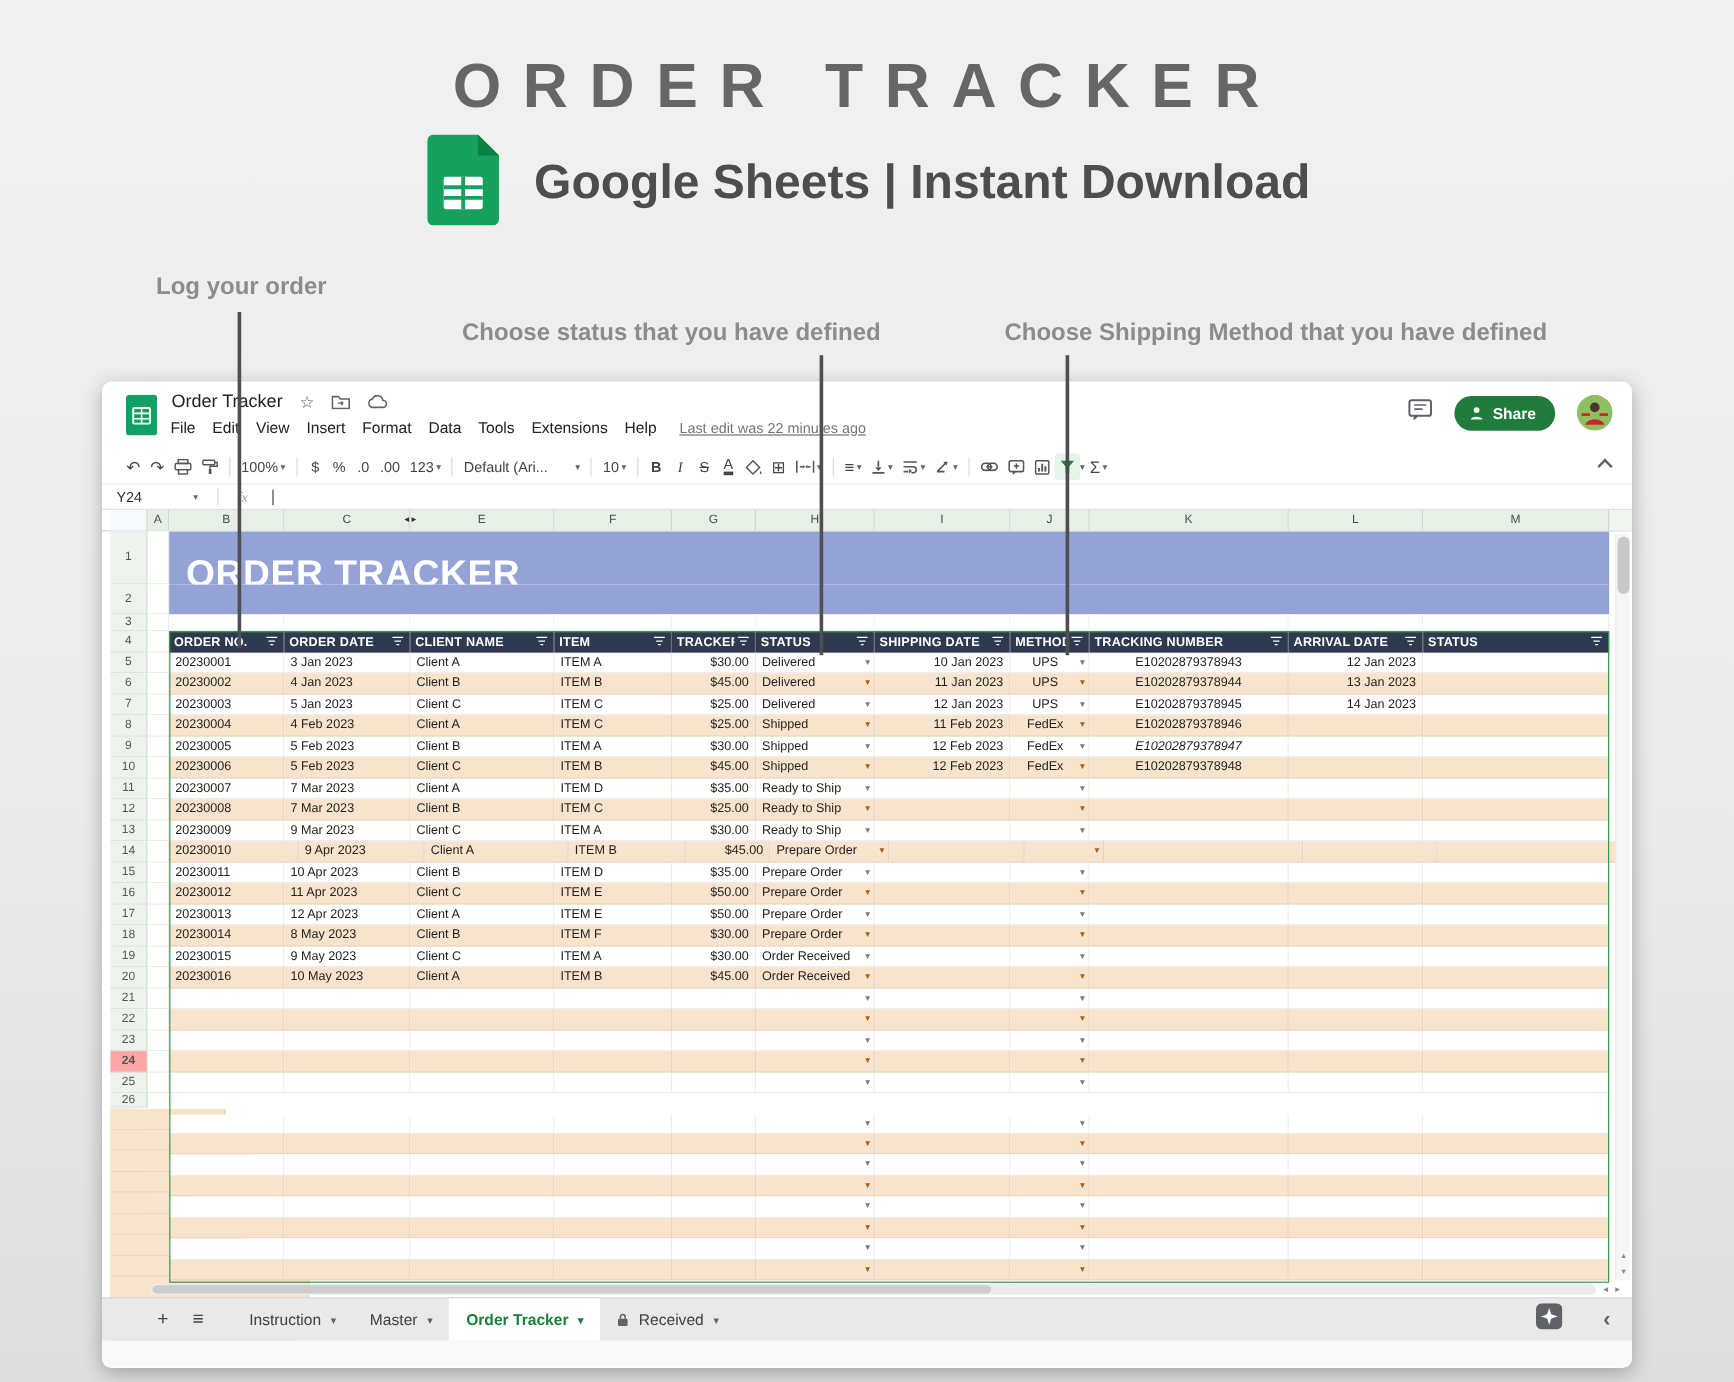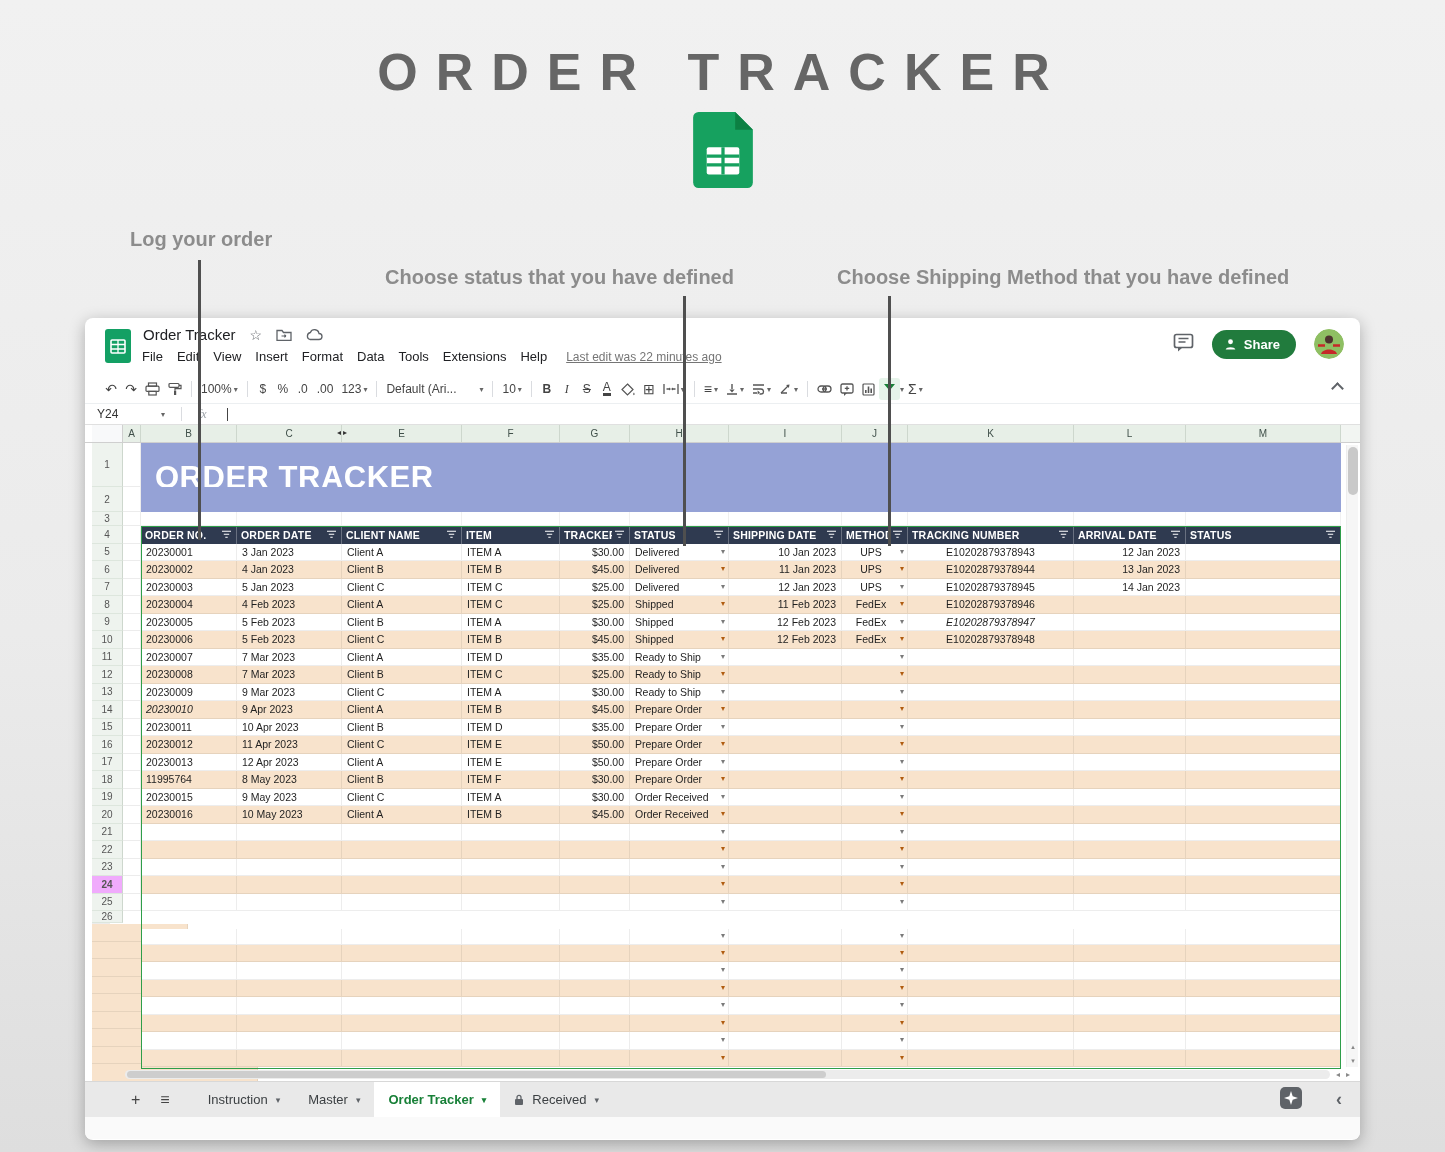--- a/index.html
+++ b/index.html
@@ -75,21 +75,21 @@
     display:flex; align-items:center; justify-content:center; position:relative; height:100%; }
   .hidemark{ position:absolute; right:-8px; top:3px; font-size:8px; color:#333;
     letter-spacing:2px; z-index:3; background:transparent; }
   .lfill{ flex:1; background:#f2f5f2; }
   
   .grid{ position:relative; padding-left:7px; background:#fff; }
   .grow{ display:flex; }
   .rownum{ width:31px; flex:none; background:#eef3ee; border-right:1px solid #cdd7cd;
     border-bottom:1px solid #dde6dd; font-size:10px; color:#555;
     display:flex; align-items:center; justify-content:center; }
-  .rownum.sel{ background:#f0abfc; font-weight:bold; }
+  .rownum.sel{ background:#fca5a5; font-weight:bold; }
   .cellA{ width:18px; flex:none; background:#fff; border-right:1px solid #ececec;
     border-bottom:1px solid #ececec; }
   .cell{ flex:none; border-right:1px solid rgba(0,0,0,.07); border-bottom:1px solid rgba(0,0,0,.07);
     font-size:10.5px; color:#1f1f1f; display:flex; align-items:center; position:relative;
     padding:0 5px; white-space:nowrap; overflow:hidden; height:100%; background:#fff; }
   .cell.right{ justify-content:flex-end; } .cell.center{ justify-content:center; }
   .cell.alt{ background:var(--alt); }
   .cell.plain{ border-right:1px solid #f0f0f0; border-bottom:1px solid #f0f0f0; }
   .cell.hdr{ background:var(--hdrbg); color:#fff; font-weight:bold;
     justify-content:space-between; border-right:1px solid rgba(255,255,255,.28);
@@ -138,20 +138,21 @@
 <div class="hero-title">ORDER TRACKER</div>
 <div class="hero-sub">
   <span>
     <svg width="66" height="76" viewBox="0 0 44 56">
       <path d="M4 0h27l13 13v39a4 4 0 01-4 4H4a4 4 0 01-4-4V4a4 4 0 014-4z" fill="#16a15f"></path>
       <path d="M31 0l13 13H31z" fill="#0c8043"></path>
       <rect x="10" y="26" width="24" height="20" rx="1.5" fill="#fff"></rect>
       <path d="M10 32.5h24M10 39h24M22 26v20" stroke="#16a15f" stroke-width="2.4"></path>
     </svg>
   </span>
+  <span class="sub-text">Google Sheets | Instant Download</span>
 </div>
 
 <div class="ann ann1">Log your order</div>
 <div class="ann ann2">Choose status that you have defined</div>
 <div class="ann ann3">Choose Shipping Method that you have defined</div>
 <div class="aline l1"></div>
 <div class="aline l2"></div>
 <div class="aline l3"></div>
 
 <div class="win">
@@ -795,21 +796,21 @@
         <div class="cell center" style="width: 66px; padding-right: 12px;">
           <span class="darrow">▾</span>
         </div>
         <div class="cell center" style="width: 166px;"></div>
         <div class="cell right" style="width: 112px;"></div>
         <div class="cell" style="width: 155px;"></div>
       </div>
       <div class="grow" style="height: 17.5px;">
         <div class="rownum">14</div>
         <div class="cellA"></div>
-        <div class="cell alt" style="width: 96px; font-style: italic;">
+        <div class="cell alt" style="width: 108px;">
           <span class="cv">20230010</span>
         </div>
         <div class="cell alt" style="width: 105px;">
           <span class="cv">9 Apr 2023</span>
         </div>
         <div class="cell alt" style="width: 120px;">
           <span class="cv">Client A</span>
         </div>
         <div class="cell alt" style="width: 98px;">
           <span class="cv">ITEM B</span>
@@ -916,21 +917,21 @@
           <span class="darrow">▾</span>
         </div>
         <div class="cell center" style="width: 166px;"></div>
         <div class="cell right" style="width: 112px;"></div>
         <div class="cell" style="width: 155px;"></div>
       </div>
       <div class="grow" style="height: 17.5px;">
         <div class="rownum">18</div>
         <div class="cellA"></div>
         <div class="cell alt" style="width: 96px;">
-          <span class="cv">11995764</span>
+          <span class="cv">20230014</span>
         </div>
         <div class="cell alt" style="width: 105px;">
           <span class="cv">8 May 2023</span>
         </div>
         <div class="cell alt" style="width: 120px;">
           <span class="cv">Client B</span>
         </div>
         <div class="cell alt" style="width: 98px;">
           <span class="cv">ITEM F</span>
         </div>

